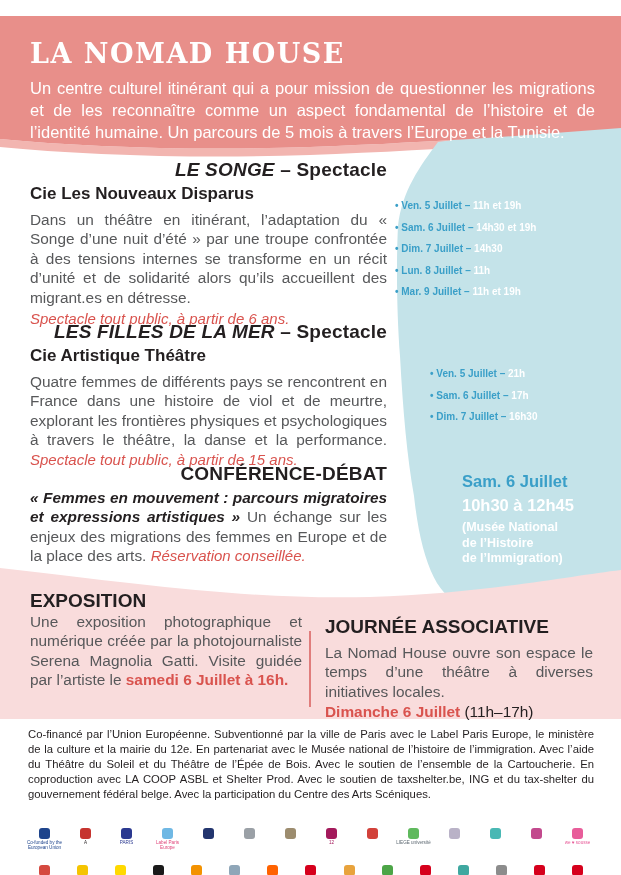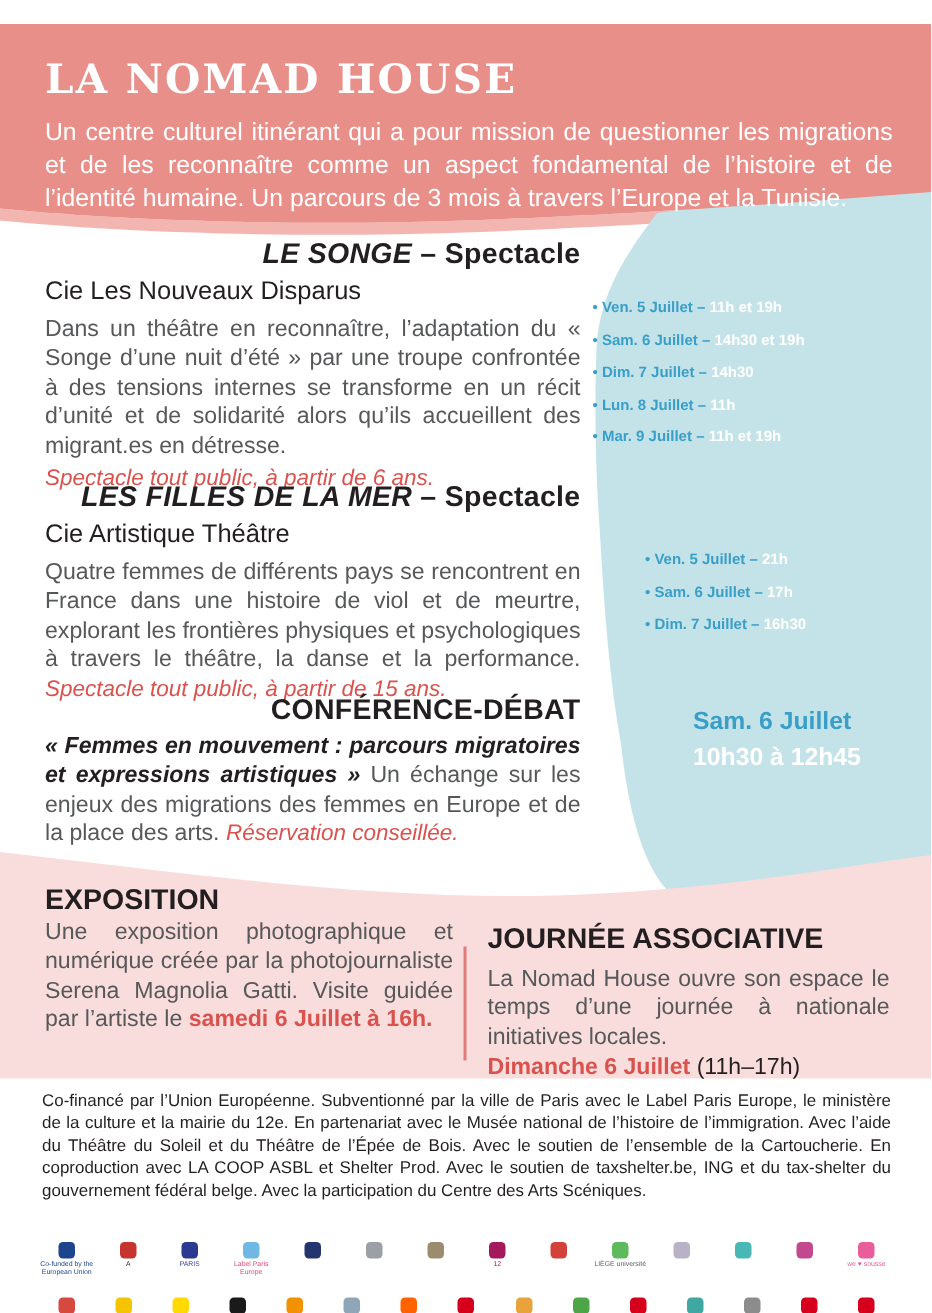--- a/index.html
+++ b/index.html
@@ -16,21 +16,21 @@
     margin:0 0 9px 0;font-family:"DejaVu Serif",serif;font-weight:700;
     font-size:27px;letter-spacing:1.5px;
   }
   .header p{margin:0;font-size:16.5px;line-height:1.32;text-align:justify;}
 
   
   .event{left:30px;width:357px;}
   .ev1{top:143px;} .ev2{top:305px;} .ev3{top:447px;}
   .event h2{margin:0 0 3px 0;font-size:19px;font-weight:bold;color:#231f20;letter-spacing:.2px;text-align:right;}
   .event h2 .it{font-style:italic;}
-  .event h3{margin:0 0 6px 0;font-size:17px;font-weight:normal;color:#231f20;}
+  .event h3{margin:0 0 6px 0;font-size:17px;font-weight:bold;color:#231f20;}
   .event .body{margin:0;font-size:15.4px;line-height:1.26;color:#57585a;text-align:justify;}
   .note{color:#d9534e;font-style:italic;font-size:15px;}
   p.note{margin:3px 0 0 0;}
   .ev3 .sub{font-weight:bold;font-style:italic;color:#231f20;}
 
   
   .dates{font-weight:bold;font-size:10px;line-height:21.5px;color:#3a9fc8;}
   .dates1{left:395px;top:179px;}
   .dates2{left:430px;top:347px;}
   .date-line::before{content:"• ";color:#3a9fc8;}
@@ -69,27 +69,27 @@
 
   <svg class="bg" width="621" height="875" viewBox="0 0 621 875">
     <path d="M0,123 C80,131 200,135 310,131 C420,127 520,120 621,112 L621,120 C520,128 420,135 310,139 C200,143 80,139 0,131 Z" fill="#f2b5b0"></path>
     <path d="M438,126 C505,117 570,112 621,108 L621,558 C575,570 510,588 466,588 C438,586 421,545 414,480 C407,440 403,395 400,340 C397,300 396,250 398,210 C402,175 420,150 438,126 Z" fill="#c4e3e9"></path>
     <path d="M0,552 C140,568 250,584 370,581 C480,578 570,560 621,554 L621,703 L0,703 Z" fill="#f9dcdc"></path>
     <path d="M0,0 L621,0 L621,112 C520,120 420,127 310,131 C200,135 80,131 0,123 Z" fill="#e88f8a"></path>
   </svg>
 
   <header class="layer header">
     <h1>LA NOMAD HOUSE</h1>
-    <p>Un centre culturel itinérant qui a pour mission de questionner les migrations et de les reconnaître comme un aspect fondamental de l’histoire et de l’identité humaine. Un parcours de 3 mois à travers l’Europe et la Tunisie.</p>
+    <p>Un centre culturel itinérant qui a pour mission de questionner les migrations et de les reconnaître comme un aspect fondamental de l’histoire et de l’identité humaine. Un parcours de 5 mois à travers l’Europe et la Tunisie.</p>
   </header>
 
   <section class="layer event ev1">
     <h2><span class="it">LE SONGE</span><span> – Spectacle</span></h2>
     <h3>Cie Les Nouveaux Disparus</h3>
-    <p class="body">Dans un théâtre en reconnaître, l’adaptation du « Songe d’une nuit d’été » par une troupe confrontée à des tensions internes se transforme en un récit d’unité et de solidarité alors qu’ils accueillent des migrant.es en détresse.</p>
+    <p class="body">Dans un théâtre en itinérant, l’adaptation du « Songe d’une nuit d’été » par une troupe confrontée à des tensions internes se transforme en un récit d’unité et de solidarité alors qu’ils accueillent des migrant.es en détresse.</p>
     <p class="note">Spectacle tout public, à partir de 6 ans.</p>
   </section>
 
   <div class="layer dates dates1">
 
       <div class="date-line"><span class="d">Ven. 5 Juillet – </span><span class="time">11h et 19h</span></div>
 
       <div class="date-line"><span class="d">Sam. 6 Juillet – </span><span class="time">14h30 et 19h</span></div>
 
       <div class="date-line"><span class="d">Dim. 7 Juillet – </span><span class="time">14h30</span></div>
@@ -115,32 +115,35 @@
     </div>
 
   <section class="layer event ev3">
     <h2>CONFÉRENCE-DÉBAT</h2>
     <p class="body"><span class="sub">« Femmes en mouvement : parcours migratoires et expressions artistiques » </span><span>Un échange sur les enjeux des migrations des femmes en Europe et de la place des arts. </span><span class="note">Réservation conseillée.</span></p>
   </section>
 
   <div class="layer conf">
     <div class="conf-date">Sam. 6 Juillet</div>
     <div class="conf-time">10h30 à 12h45</div>
+    <div class="conf-venue">(Musée National
+de l’Histoire
+de l’Immigration)</div>
   </div>
 
   <section class="layer expo">
     <h2>EXPOSITION</h2>
     <p class="body"><span>Une exposition photographique et numérique créée par la photojournaliste Serena Magnolia Gatti. Visite guidée par l’artiste le </span><span class="hl">samedi 6 Juillet à 16h.</span></p>
   </section>
 
   <div class="layer divider"></div>
 
   <section class="layer assoc">
     <h2>JOURNÉE ASSOCIATIVE</h2>
-    <p class="body">La Nomad House ouvre son espace le temps d’une journée à nationale initiatives locales.</p>
+    <p class="body">La Nomad House ouvre son espace le temps d’une théâtre à diverses initiatives locales.</p>
     <p class="when"><span class="d">Dimanche 6 Juillet</span><span> (11h–17h)</span></p>
   </section>
 
   <p class="layer credits">Co-financé par l’Union Européenne. Subventionné par la ville de Paris avec le Label Paris Europe, le ministère de la culture et la mairie du 12e. En partenariat avec le Musée national de l’histoire de l’immigration. Avec l’aide du Théâtre du Soleil et du Théâtre de l’Épée de Bois. Avec le soutien de l’ensemble de la Cartoucherie. En coproduction avec LA COOP ASBL et Shelter Prod. Avec le soutien de taxshelter.be, ING et du tax-shelter du gouvernement fédéral belge. Avec la participation du Centre des Arts Scéniques.</p>
 
   <div class="layer logos logos1">
 
       <span class="logo">
         <span class="logo-mark" style="background: rgb(30, 68, 140);"></span>
         <span class="logo-label" style="color: rgb(30, 68, 140);">Co-funded by the European Union</span>

